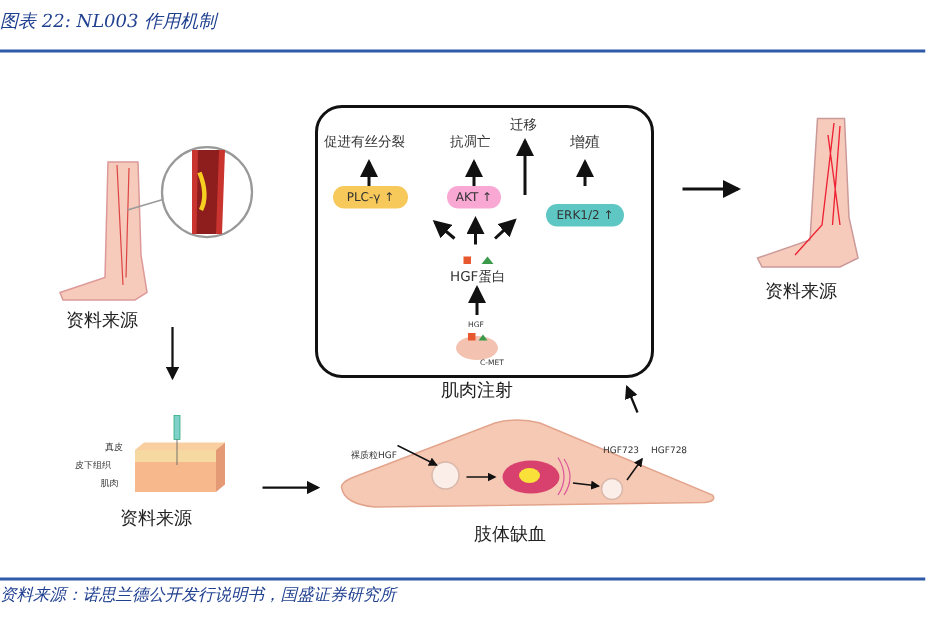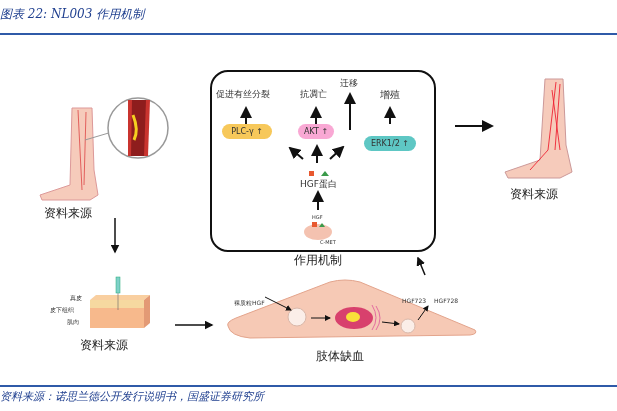--- a/index.html
+++ b/index.html
@@ -99,21 +99,21 @@
 <div class="abs small" style="left:216px;top:88px;font-size:9px">促进有丝分裂</div>
 <div class="abs small" style="left:300px;top:88px;font-size:9px">抗凋亡</div>
 <div class="abs small" style="left:340px;top:77px;font-size:9px">迁移</div>
 <div class="abs small" style="left:380px;top:88px;font-size:10px">增殖</div>
 <div class="abs pill" style="left:222px;top:124px;width:50px;background:#f7c85a">PLC-γ ↑</div>
 <div class="abs pill" style="left:298px;top:124px;width:36px;background:#f9a8d4">AKT ↑</div>
 <div class="abs pill" style="left:364px;top:136px;width:52px;background:#5ec7c4">ERK1/2 ↑</div>
 <div class="abs small" style="left:300px;top:178px;font-size:9px">HGF蛋白</div>
 <div class="abs tiny" style="left:312px;top:214px;font-size:5px">HGF</div>
 <div class="abs tiny" style="left:320px;top:239px;font-size:5px">C-MET</div>
-<div class="abs lbl" style="left:294px;top:252px">作用机制</div>
+<div class="abs lbl" style="left:294px;top:252px">肌肉注射</div>
 
 <div class="abs tiny" style="left:234px;top:299px">裸质粒HGF</div>
 <div class="abs tiny" style="left:402px;top:297px">HGF723</div>
 <div class="abs tiny" style="left:434px;top:297px">HGF728</div>
 <div class="abs lbl" style="left:316px;top:348px">肢体缺血</div>
 
 <div class="abs rule" style="top:385px"></div>
 <div class="abs source">资料来源：诺思兰德公开发行说明书，国盛证券研究所</div>
 
 </body></html>

